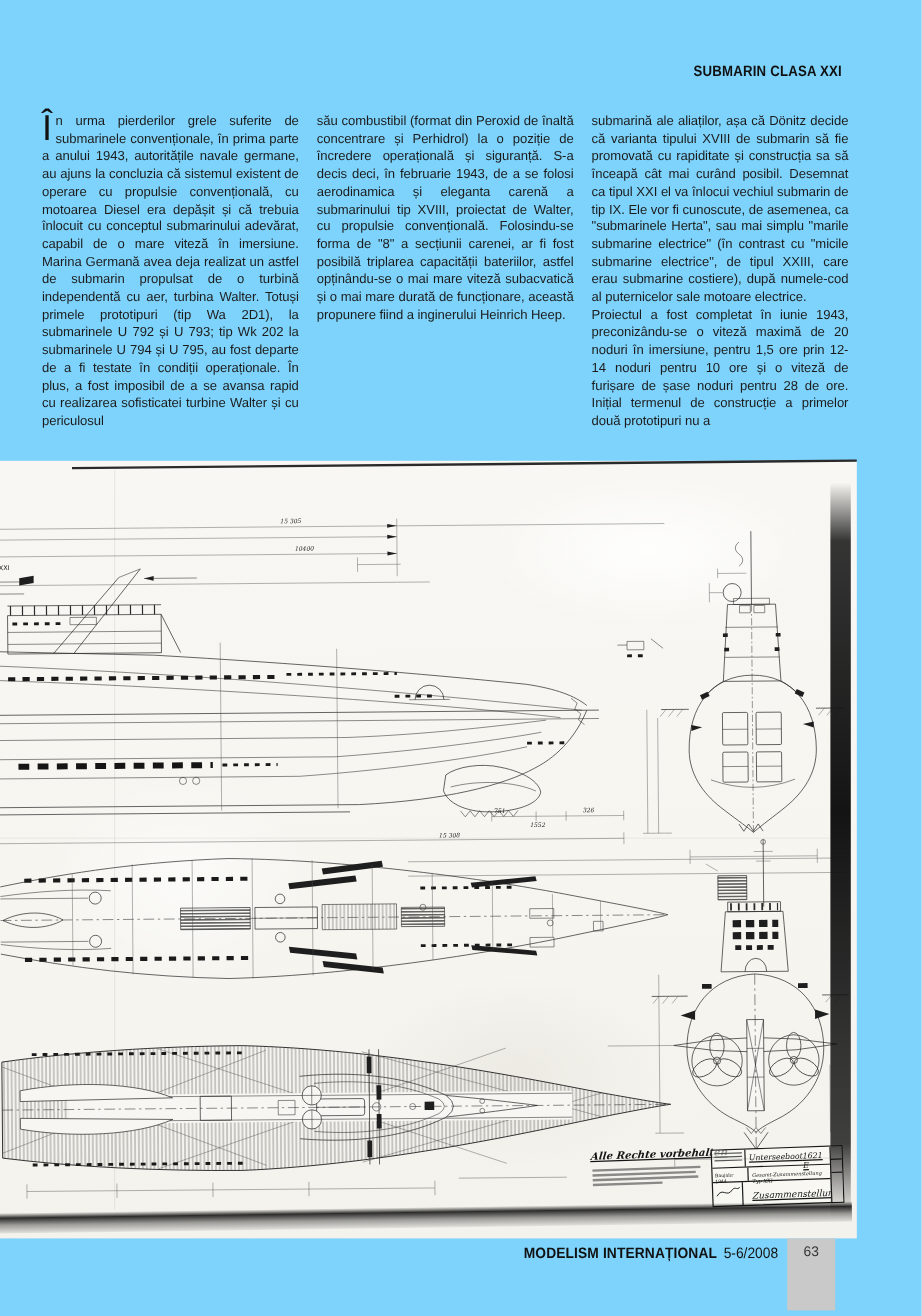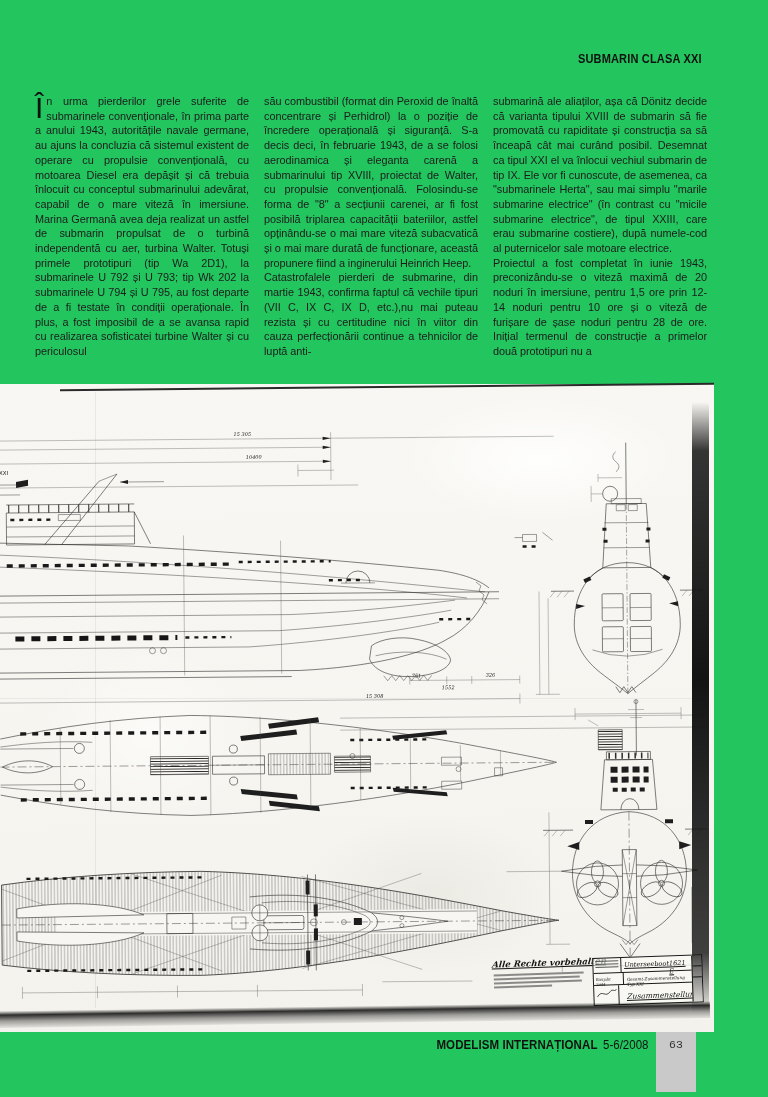--- a/index.html
+++ b/index.html
@@ -1,16 +1,16 @@
 <!DOCTYPE html>
 <html><head>
 <meta charset="utf-8">
 <style>
   html,body{margin:0;padding:0;background:#e8e8e8;}
-  .page{position:relative;width:768px;height:1097px;background:#22c55e;overflow:hidden;
+  .page{position:relative;width:768px;height:1097px;background:#7dd3fc;overflow:hidden;
         font-family:"Liberation Sans",sans-serif;}
   
   .header-title{position:absolute;top:52px;right:66px;font-size:12.5px;font-weight:bold;
         color:#111;letter-spacing:.2px;transform:scaleX(.88);transform-origin:100% 50%;}
   
   .article{position:absolute;left:35px;top:94px;width:674px;display:flex;gap:15px;}
   .col{width:214px;}
   .col p{margin:0;font-size:10.9px;line-height:14.7px;text-align:justify;color:#1c1c1c;
         letter-spacing:-.05px;}
   .dropcap{float:left;font-size:30px;line-height:25px;padding:1px 3px 0 0;color:#111;}
@@ -75,36 +75,35 @@
   .shadow-b{position:absolute;left:-6px;top:622px;width:716px;height:17px;z-index:3;
         transform:rotate(-.8deg);background:linear-gradient(to bottom,rgba(10,10,10,0) 0%,
         rgba(10,10,10,.85) 25%,rgba(70,70,70,.5) 60%,rgba(150,150,150,.18) 100%);}
   
   .footer{position:absolute;top:1035px;right:120px;color:#111;white-space:nowrap;
         transform:scaleX(.92);transform-origin:100% 50%;}
   .f-mag{font-size:12.5px;font-weight:bold;letter-spacing:.1px;}
   .f-issue{font-size:12.5px;font-weight:normal;margin-left:6px;}
   .pagebox{position:absolute;left:656px;top:1032px;width:40px;height:60px;background:#c9c9c9;
         text-align:center;}
-  .pagebox span{display:inline-block;margin-top:6px;font-size:11.5px;color:#333;font-family:Liberation Mono, monospace;}
+  .pagebox span{display:inline-block;margin-top:6px;font-size:11.5px;color:#333;}
 </style>
 </head>
 <body>
 
 <div class="page">
 
   <div class="header-title">SUBMARIN CLASA XXI</div>
 
   <div class="article">
     <div class="col">
       <p><span class="dropcap">Î</span><span>n urma pierderilor grele suferite de submarinele convenționale, în prima parte a anului 1943, autoritățile navale germane, au ajuns la concluzia că sistemul existent de operare cu propulsie convențională, cu motoarea Diesel era depășit și că trebuia înlocuit cu conceptul submarinului adevărat, capabil de o mare viteză în imersiune. Marina Germană avea deja realizat un astfel de submarin propulsat de o turbină independentă cu aer, turbina Walter. Totuși primele prototipuri (tip Wa 2D1), la submarinele U 792 și U 793; tip Wk 202 la submarinele U 794 și U 795, au fost departe de a fi testate în condiții operaționale. În plus, a fost imposibil de a se avansa rapid cu realizarea sofisticatei turbine Walter și cu periculosul</span></p>
     </div>
     <div class="col">
       <p>său combustibil (format din Peroxid de înaltă concentrare și Perhidrol) la o poziție de încredere operațională și siguranță. S-a decis deci, în februarie 1943, de a se folosi aerodinamica și eleganta carenă a submarinului tip XVIII, proiectat de Walter, cu propulsie convențională. Folosindu-se forma de "8" a secțiunii carenei, ar fi fost posibilă triplarea capacității bateriilor, astfel opținându-se o mai mare viteză subacvatică și o mai mare durată de funcționare, această propunere fiind a inginerului Heinrich Heep.</p>
-      <p>Catastrofalele pierderi de submarine, din martie 1943, confirma faptul că vechile tipuri (VII C, IX C, IX D, etc.),nu mai puteau rezista și cu certitudine nici în viitor din cauza perfecționării continue a tehnicilor de luptă anti-</p>
     </div>
     <div class="col">
       <p>submarină ale aliaților, așa că Dönitz decide că varianta tipului XVIII de submarin să fie promovată cu rapiditate și construcția sa să înceapă cât mai curând posibil. Desemnat ca tipul XXI el va înlocui vechiul submarin de tip IX. Ele vor fi cunoscute, de asemenea, ca "submarinele Herta", sau mai simplu "marile submarine electrice" (în contrast cu "micile submarine electrice", de tipul XXIII, care erau submarine costiere), după numele-cod al puternicelor sale motoare electrice.</p>
       <p>Proiectul a fost completat în iunie 1943, preconizându-se o viteză maximă de 20 noduri în imersiune, pentru 1,5 ore prin 12-14 noduri pentru 10 ore și o viteză de furișare de șase noduri pentru 28 de ore. Inițial termenul de construcție a primelor două prototipuri nu a</p>
     </div>
   </div>
 
   <div class="photo">
     <div class="blob blob1"></div>
     <div class="blob blob2"></div>

